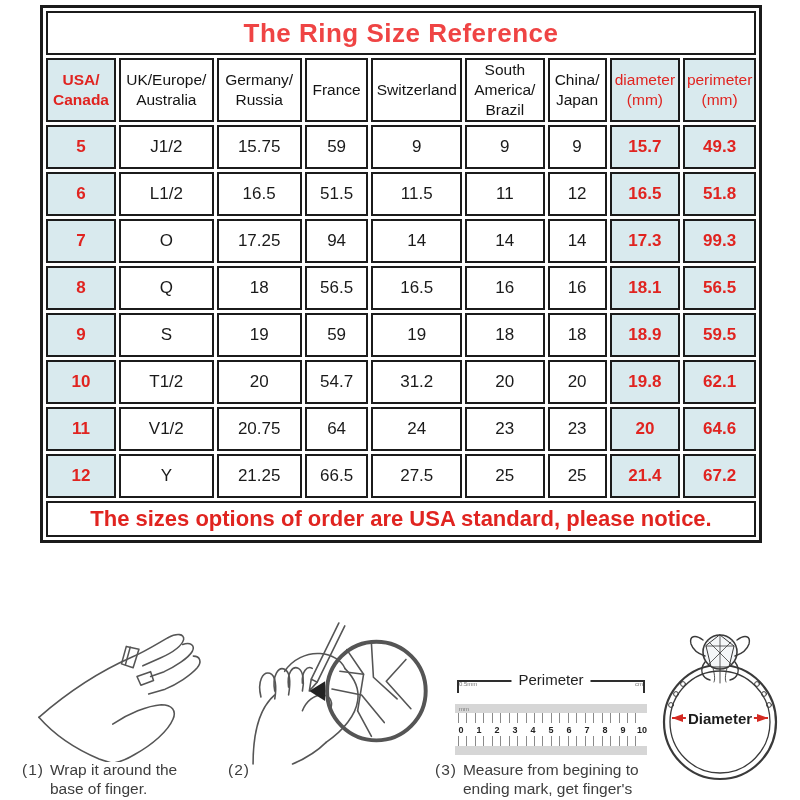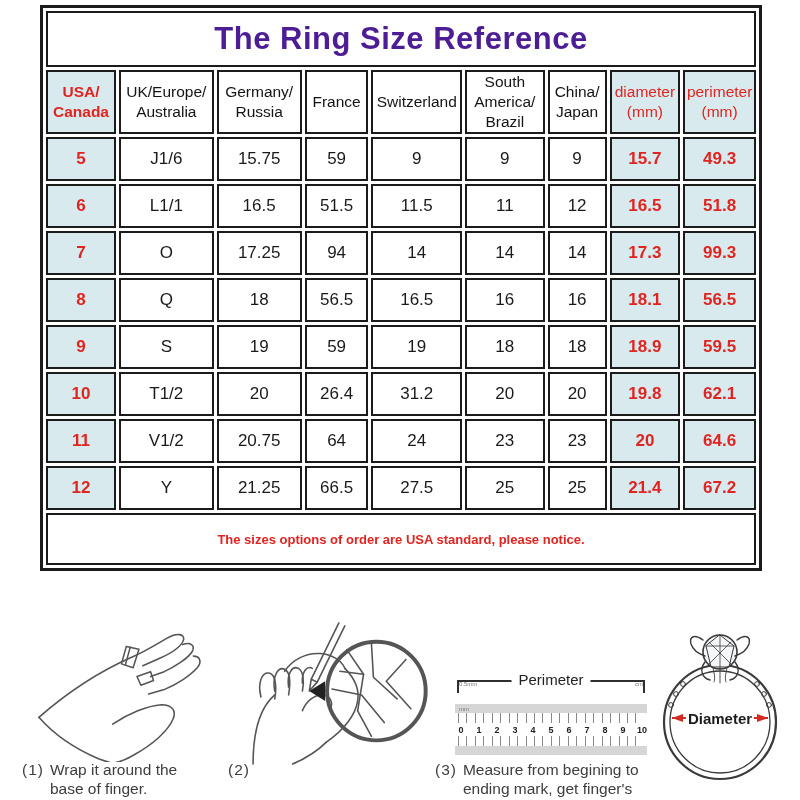--- a/index.html
+++ b/index.html
@@ -26,35 +26,35 @@
     width: 100%; table-layout: fixed;
     border-collapse: separate; border-spacing: 3px;
   }
   .size-table td, .size-table th {
     border: 2px solid var(--border-dark);
     text-align: center; vertical-align: middle;
     background: #ffffff; padding: 0;
     overflow: hidden;
   }
   .title-cell {
-    height: 56px; font-size: 31px; font-weight: bold;
-    letter-spacing: 0.5px; color: #4c1d95;
+    height: 44px; font-size: 26px; font-weight: bold;
+    letter-spacing: 0.5px; color: #ef4444;
   }
   th.col-head {
     height: 64px; font-weight: normal; font-size: 15.5px;
     line-height: 1.3; white-space: pre-line; color: #141414;
   }
   th.col-head.hl, td.cell.hl {
     background: var(--header-blue); color: var(--accent-red);
   }
   th.col-head.hl:first-child { font-weight: bold; }
   td.cell { height: 44px; font-size: 17px; }
   td.cell.hl { font-weight: bold; }
   .notice-cell {
-    height: 52px; font-size: 13px; font-weight: bold;
+    height: 36px; font-size: 22px; font-weight: bold;
     color: var(--accent-red);
   }
 
   
   .steps { position: absolute; left: 0; top: 620px; width: 800px; height: 180px; }
   .illus { position: absolute; }
   .illus svg { display: block; width: 100%; height: 100%; }
   .lineart { stroke: var(--line-gray); stroke-width: 1.6; fill: none;
              stroke-linecap: round; stroke-linejoin: round; }
 
@@ -150,32 +150,32 @@
 Japan</th>
             <th class="col-head hl">diameter
 (mm)</th>
             <th class="col-head hl">perimeter
 (mm)</th>
           </tr>
       </thead>
       <tbody id="size-rows">
           <tr>
             <td class="cell hl">5</td>
-            <td class="cell">J1/6</td>
+            <td class="cell">J1/2</td>
             <td class="cell">15.75</td>
             <td class="cell">59</td>
             <td class="cell">9</td>
             <td class="cell">9</td>
             <td class="cell">9</td>
             <td class="cell hl">15.7</td>
             <td class="cell hl">49.3</td>
           </tr>
           <tr>
             <td class="cell hl">6</td>
-            <td class="cell">L1/1</td>
+            <td class="cell">L1/2</td>
             <td class="cell">16.5</td>
             <td class="cell">51.5</td>
             <td class="cell">11.5</td>
             <td class="cell">11</td>
             <td class="cell">12</td>
             <td class="cell hl">16.5</td>
             <td class="cell hl">51.8</td>
           </tr>
           <tr>
             <td class="cell hl">7</td>
@@ -207,21 +207,21 @@
             <td class="cell">19</td>
             <td class="cell">18</td>
             <td class="cell">18</td>
             <td class="cell hl">18.9</td>
             <td class="cell hl">59.5</td>
           </tr>
           <tr>
             <td class="cell hl">10</td>
             <td class="cell">T1/2</td>
             <td class="cell">20</td>
-            <td class="cell">26.4</td>
+            <td class="cell">54.7</td>
             <td class="cell">31.2</td>
             <td class="cell">20</td>
             <td class="cell">20</td>
             <td class="cell hl">19.8</td>
             <td class="cell hl">62.1</td>
           </tr>
           <tr>
             <td class="cell hl">11</td>
             <td class="cell">V1/2</td>
             <td class="cell">20.75</td>

